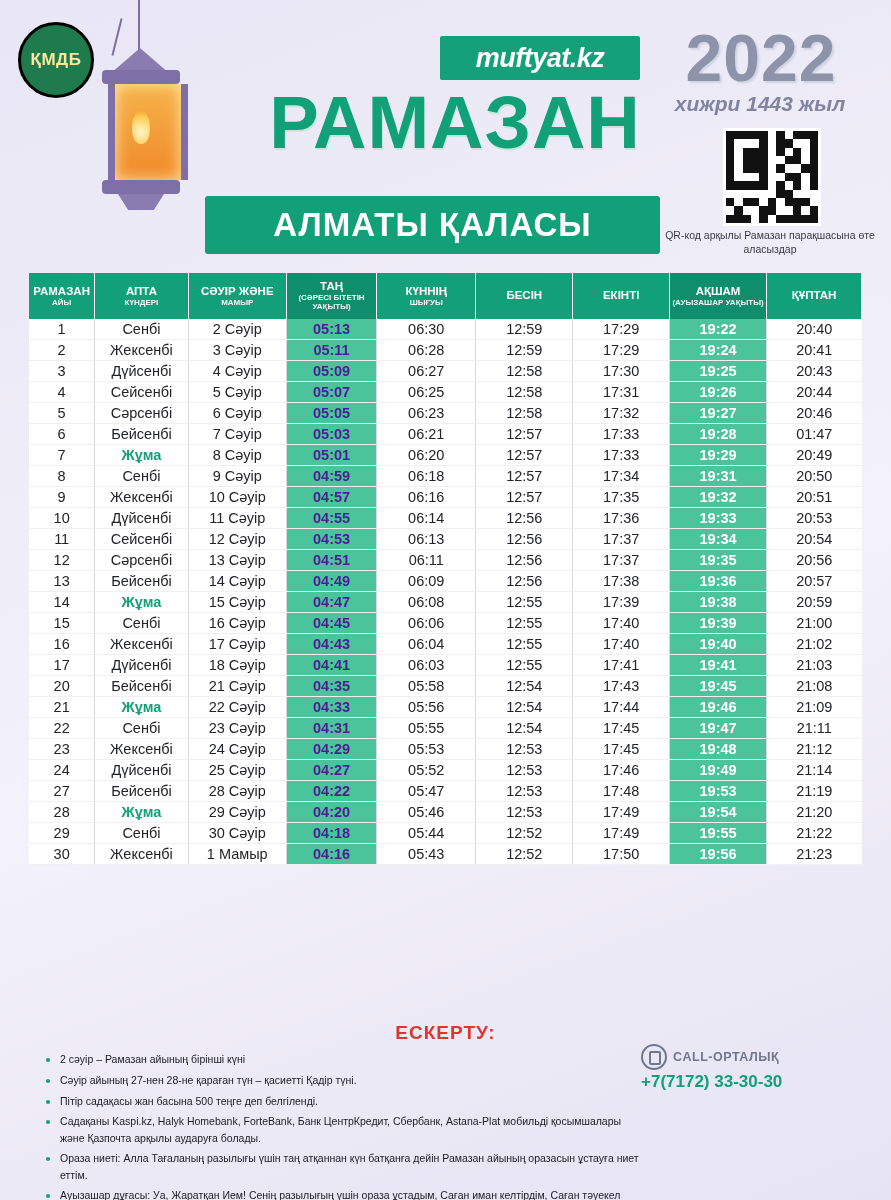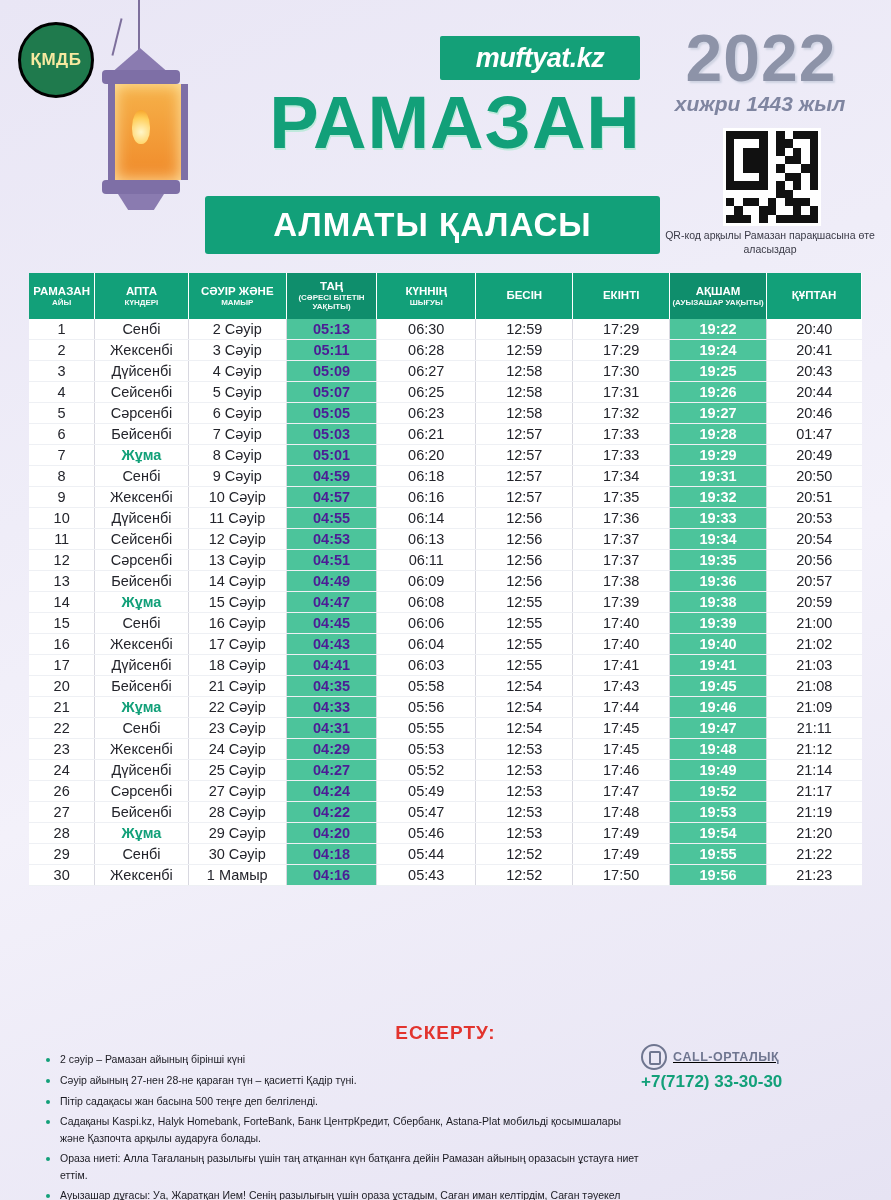--- a/index.html
+++ b/index.html
@@ -106,21 +106,21 @@
   .notes-title{
     position:absolute;left:0;top:1022px;width:891px;text-align:center;
     color:#e2342e;font-size:19px;font-weight:bold;letter-spacing:1px;
   }
   .notes{position:absolute;left:44px;top:1050px;width:600px;font-size:10.5px;color:#1b1b22;line-height:1.55;}
   .notes li{margin-bottom:3.5px;}
   ul{margin:0;padding-left:16px;}
   ul li::marker{color:#12a079;font-size:12px;}
 
   .callcenter{position:absolute;right:40px;top:1044px;width:210px;text-align:left;}
-  .cc-row{display:flex;align-items:center;gap:6px;text-decoration:underline;}
+  .cc-row{display:flex;align-items:center;gap:6px;}
   .cc-icon{width:22px;height:22px;border-radius:50%;border:2px solid #6f7690;position:relative;}
   .cc-icon:before{content:"";position:absolute;left:6px;top:5px;width:8px;height:10px;border:2px solid #6f7690;border-radius:2px;}
   .cc-label{font-size:12.5px;font-weight:bold;color:#6f7690;letter-spacing:.5px;}
   .cc-phone{font-size:17px;font-weight:bold;color:#12a079;margin-top:2px;}
 </style>
 </head>
 <body>
 
 <div class="page">
 
@@ -561,31 +561,20 @@
             <td class="col-day">Дүйсенбі</td>
             <td class="col-date">25 Сәуір</td>
             <td class="col-tan">04:27</td>
             <td class="col-sunrise">05:52</td>
             <td class="col-besin">12:53</td>
             <td class="col-ekinti">17:46</td>
             <td class="col-aksham">19:49</td>
             <td class="col-kuptan">21:14</td>
           </tr>
           <tr>
-            <td class="col-num">26</td>
-            <td class="col-day">Сәрсенбі</td>
-            <td class="col-date">27 Сәуір</td>
-            <td class="col-tan">04:24</td>
-            <td class="col-sunrise">05:49</td>
-            <td class="col-besin">12:53</td>
-            <td class="col-ekinti">17:47</td>
-            <td class="col-aksham">19:52</td>
-            <td class="col-kuptan">21:17</td>
-          </tr>
-          <tr>
             <td class="col-num">27</td>
             <td class="col-day">Бейсенбі</td>
             <td class="col-date">28 Сәуір</td>
             <td class="col-tan">04:22</td>
             <td class="col-sunrise">05:47</td>
             <td class="col-besin">12:53</td>
             <td class="col-ekinti">17:48</td>
             <td class="col-aksham">19:53</td>
             <td class="col-kuptan">21:19</td>
           </tr>

